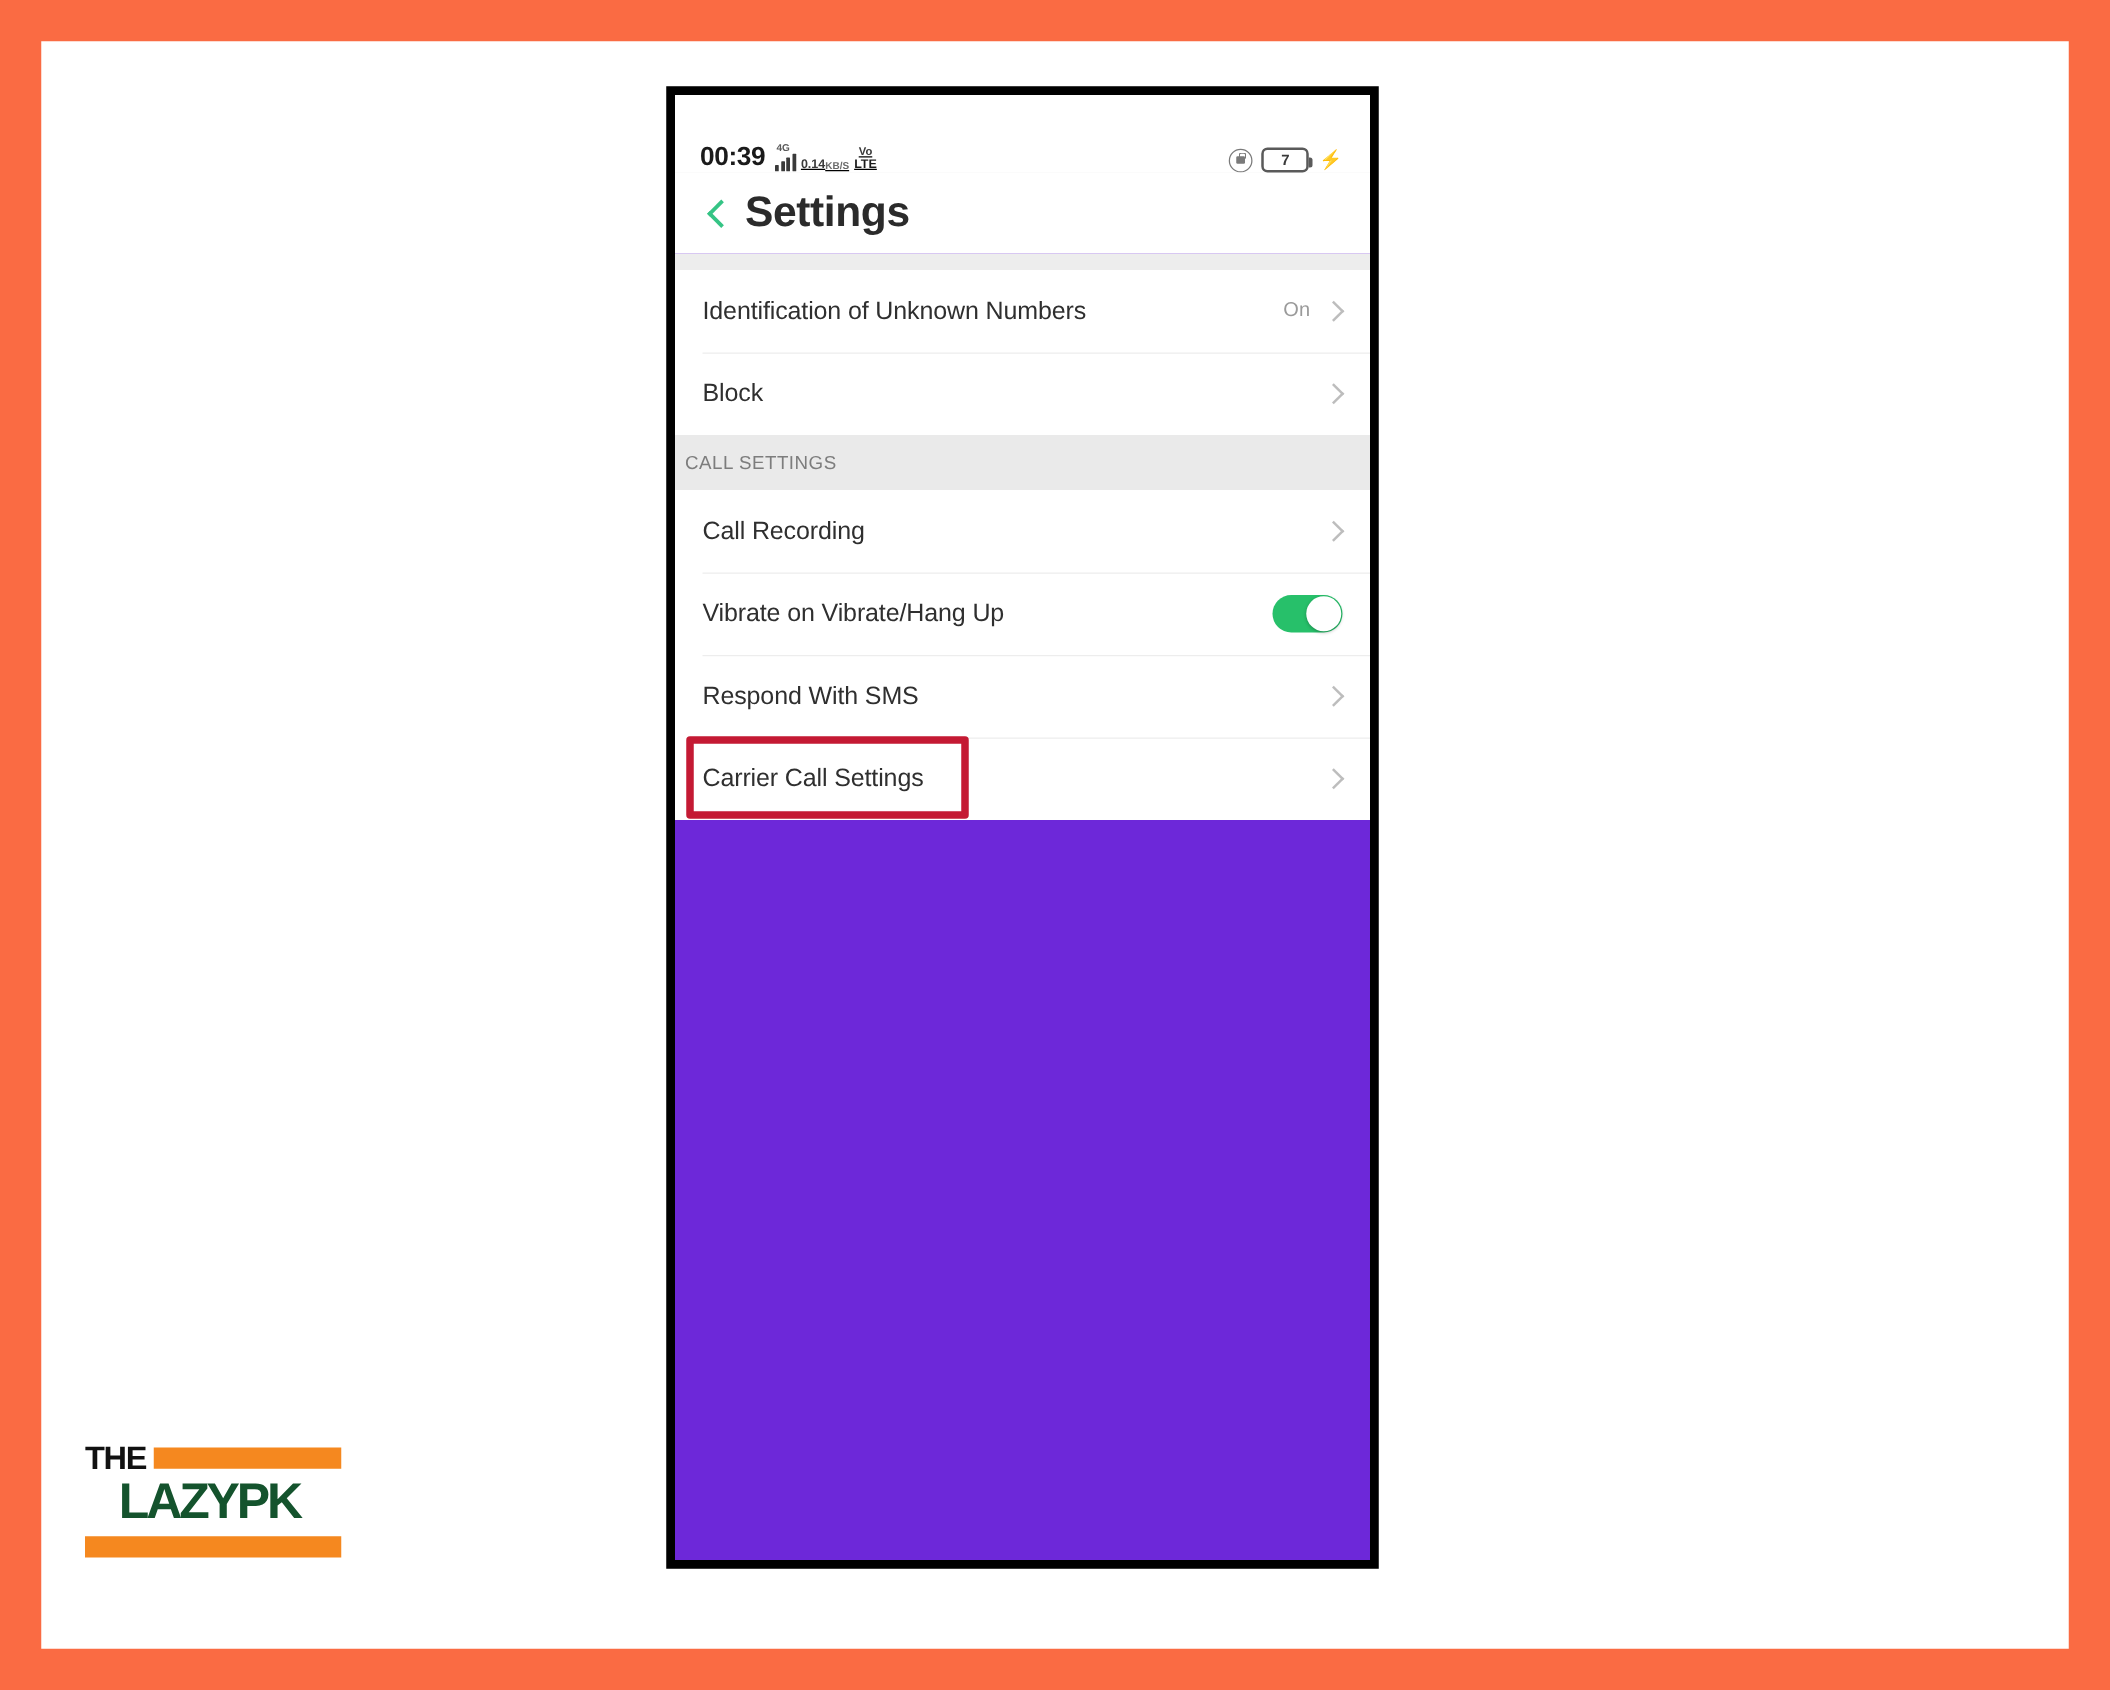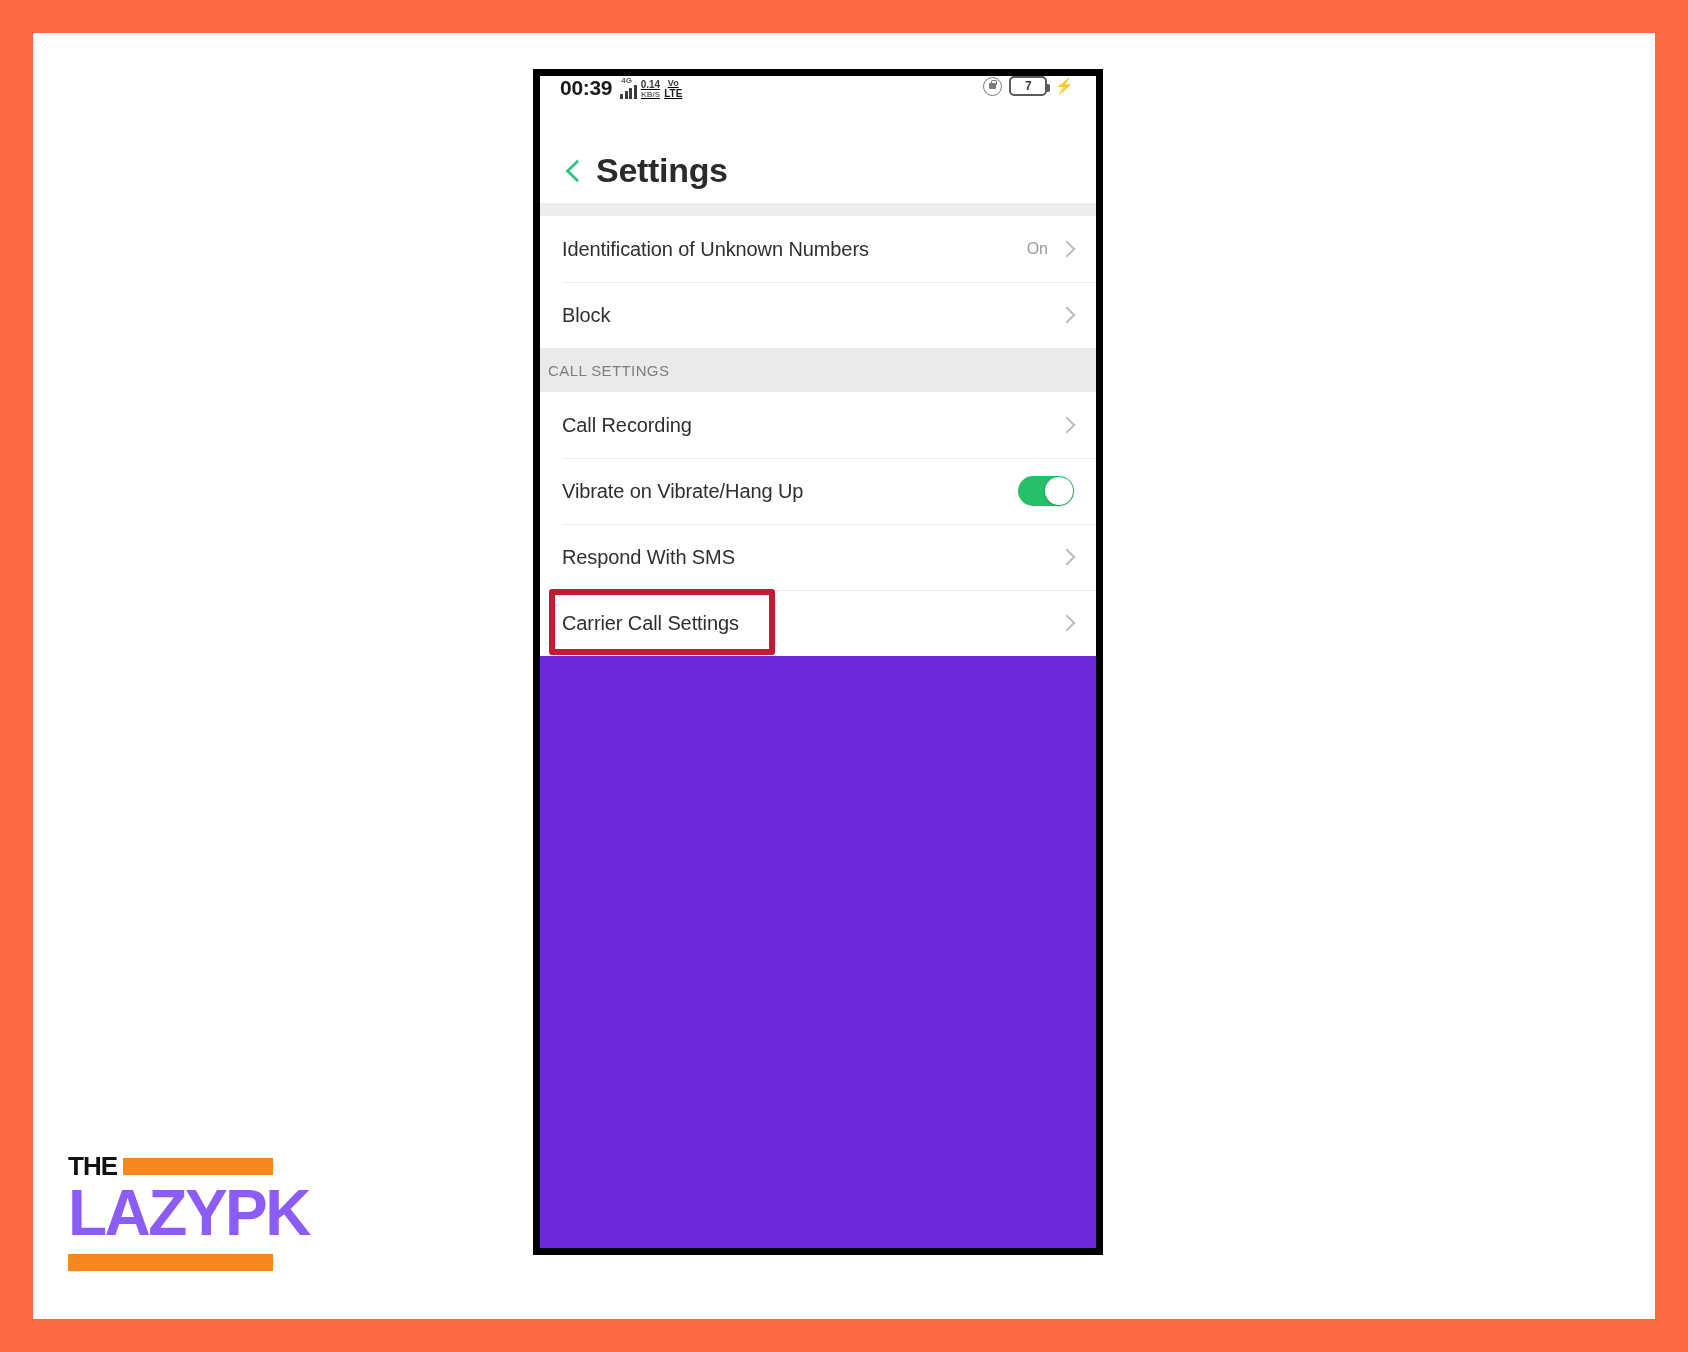--- a/index.html
+++ b/index.html
@@ -31,40 +31,40 @@
   }
   #screen {
     position:absolute; inset:0;
     background:#EDEDED;
     display:flex; flex-direction:column;
   }
   
   .statusbar {
     height:62px;
     background:#FFFFFF;
-    display:flex; align-items:flex-start;
+    display:flex; align-items:flex-end;
     padding:0 22px 0 20px;
     flex:0 0 auto;
   }
   .sb-left { display:flex; align-items:center; gap:5px; }
   .sb-time {
     font-size:21px; font-weight:bold; color:#1a1a1a;
     letter-spacing:-0.3px;
   }
   .sb-net { display:flex; align-items:flex-end; gap:4px; margin-left:3px;text-decoration:underline; }
   .sig-wrap { position:relative; display:flex; align-items:flex-end; height:22px; }
   .sig-4g {
     position:absolute; top:-1px; left:1px;
     font-size:8px; font-weight:bold; color:#5a5a5a;
   }
   .bars { display:flex; align-items:flex-end; gap:1.5px; height:15px; margin-top:6px; }
   .bars i { width:3px; background:#3a3a3a; display:block; border-radius:.5px; }
   .bars i:nth-child(1){height:5px;} .bars i:nth-child(2){height:8px;}
   .bars i:nth-child(3){height:11px;} .bars i:nth-child(4){height:14px;}
-  .rate { display:flex; flex-direction:column; align-items:center; line-height:1; }
+  .rate { display:flex; flex-direction:row; align-items:center; line-height:1; }
   .rate .r1 { font-size:10px; font-weight:bold; color:#3a3a3a; }
   .rate .r2 { font-size:8px; font-weight:bold; color:#6a6a6a; margin-top:1px; }
   .volte { display:flex; flex-direction:column; align-items:center; line-height:1; }
   .volte .v1 { font-size:9px; font-weight:bold; color:#3a3a3a; }
   .volte .v2 { font-size:10px; font-weight:bold; color:#1a1a1a; margin-top:1px; }
   .sb-spacer { flex:1; }
   .sb-right { display:flex; align-items:center; gap:7px; }
   .rot-lock {
     width:19px; height:19px; border:1.6px solid #7a7a7a; border-radius:50%;
     display:flex; align-items:center; justify-content:center;
@@ -163,23 +163,24 @@
   }
   .logo-r1 { display:flex; align-items:center; gap:6px; }
   .logo-the {
     font-size:26px; font-weight:bold; color:#111111;
     font-family:"Liberation Sans", sans-serif; letter-spacing:-1px;
     line-height:1;
   }
   .logo-bar { height:17px; background:#F5881F; flex:1; }
   .logo-bar-bottom { height:17px; background:#F5881F; width:100%; margin-top:7px; }
   .logo-main {
-    font-size:64px; font-weight:bold; color:#8b5cf6;
+    font-size:40px; font-weight:bold; color:#14532d;
     letter-spacing:-2.5px; line-height:1.05; margin-top:1px;
     font-family:"Liberation Sans", sans-serif;
+    margin-left:27px;
   }
 </style>
 </head>
 <body>
 
 <div id="frame">
   <div id="canvas">
 
     <div id="phone">
       <div id="screen">

